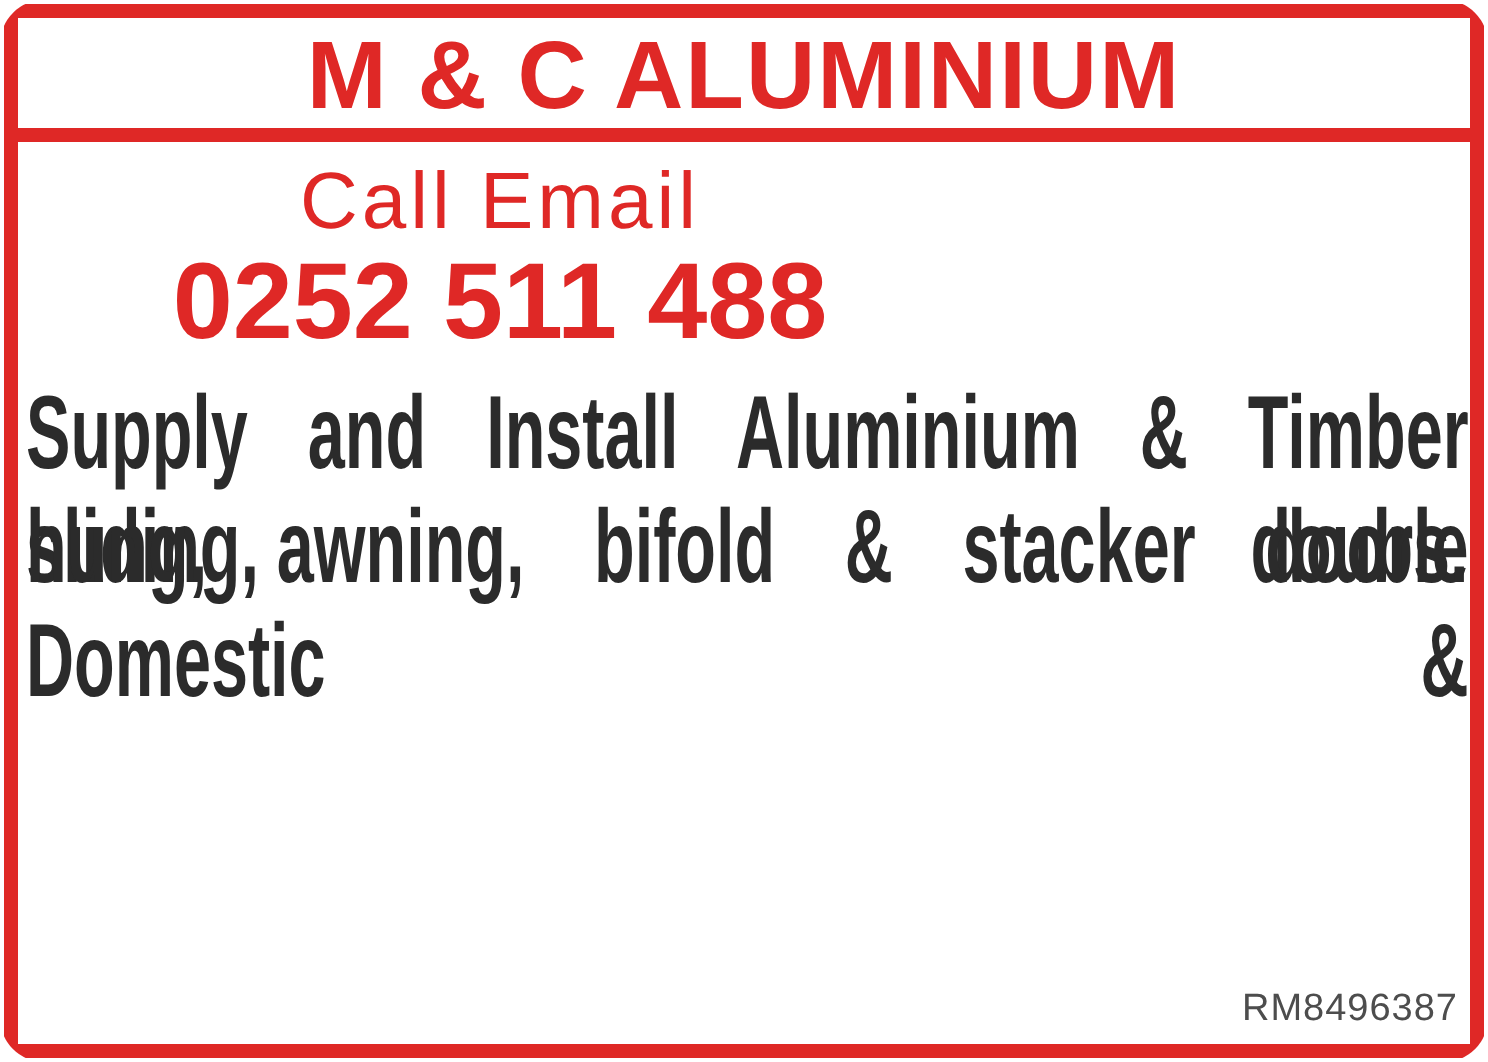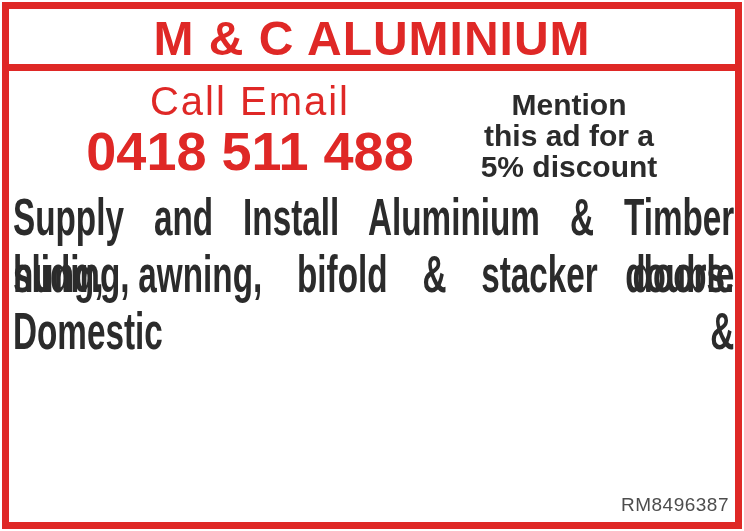--- a/index.html
+++ b/index.html
@@ -3,21 +3,21 @@
 <meta charset="utf-8">
 <style>
   :root{
     --red:#DF2826;
     --text-black:#2B2B2B;
     --ref-gray:#4D4D4D;
   }
   html,body{margin:0;padding:0;background:#fff;}
   .page{
     position:relative;width:744px;height:531px;background:#ffffff;
-    font-family:"Liberation Sans",sans-serif;overflow:hidden;
+    font-family:"Liberation Sans",sans-serif;overflow:hidden;border-radius:22px;
   }
   .ad{
     position:absolute;inset:2px;border:7px solid var(--red);
     overflow:hidden;background:#fff;
   }
   
   .header{padding-top:4px;text-align:center;color:var(--red);font-weight:bold;}
   .header .h1{font-size:48px;line-height:51px;letter-spacing:1px;white-space:nowrap;}
   .header .h2{font-size:48px;line-height:52px;letter-spacing:1px;white-space:nowrap;}
   .sep{height:7px;background:var(--red);}
@@ -63,26 +63,21 @@
   <div class="ad">
 
     <div class="header">
       <div class="h1">M &amp; C ALUMINIUM</div>
     </div>
 
     <div class="sep"></div>
 
     <div class="middle">
       <div class="call">Call Email</div>
-      <div class="phone">0418 511 488</div>
-      <div class="mention">
-        <div>Mention</div>
-        <div>this ad for a</div>
-        <div>5% discount</div>
-      </div>
+      <div class="phone">0252 511 488</div>
     </div>
 
     <div class="bodytext">
       <div class="bline">
         <div class="cond">Supply and Install Aluminium &amp; Timber sliding, double</div>
       </div>
       <div class="bline">
         <div class="cond">hung, awning, bifold &amp; stacker doors. Domestic &amp;</div>
       </div>
     </div>

